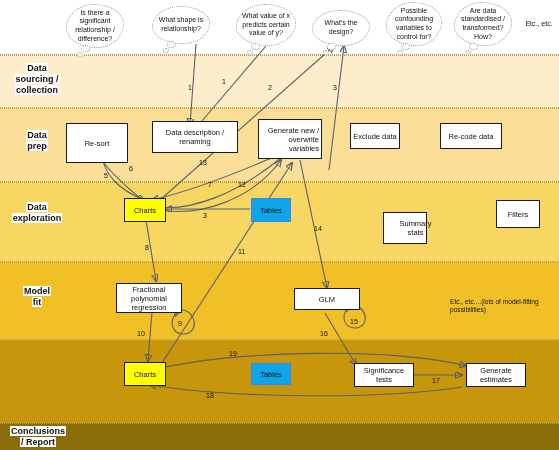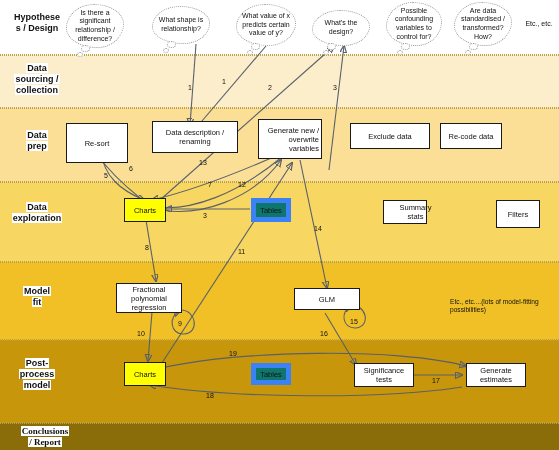--- a/index.html
+++ b/index.html
@@ -24,21 +24,21 @@
   .lane-label span{background:#ffffff;padding:0 1px;display:inline;
                    box-decoration-break:clone;-webkit-box-decoration-break:clone;}
   .lane-label.plain span{background:transparent;}
 
   
   .node{position:absolute;box-sizing:border-box;border:1px solid #1a1a1a;
         background:#ffffff;color:#111;font-size:7.5px;line-height:9px;
         display:flex;align-items:center;justify-content:center;text-align:center;
         padding:1px 2px;z-index:6;}
   .node.yellow{background:#ffff00;border:1px solid #1a1a1a;}
-  .node.blue{background:#0f766e;border:5px solid #3b82f6;}
+  .node.blue{background:#0ea5e9;border:1px solid #3b82f6;}
 
   
   .bubble{position:absolute;box-sizing:border-box;z-index:6;
           border:1px dotted #9a9a9a;border-radius:48% 52% 46% 54%/55% 45% 55% 45%;
           background:#ffffff;color:#111;font-size:7px;line-height:8.6px;
           display:flex;align-items:center;justify-content:center;
           text-align:center;padding:2px 4px;}
   .bubble.nb{border:none;background:transparent;}
   .bubble .tail,.bubble .tail2{position:absolute;border:1px dotted #9a9a9a;
           background:#fff;border-radius:50%;}
@@ -107,47 +107,38 @@
 
     <path d="M325,313 L356,365" marker-end="url(#ah)"></path>
 
     <path d="M414,375 L462,375" marker-end="url(#ah)"></path>
 
     <path d="M462,387 C380,400 230,398 150,385" marker-end="url(#ah)"></path>
 
     <path d="M152,370 C240,349 400,348 466,366" marker-end="url(#ah)"></path>
   </svg>
 
-  <div class="lane-label plain" style="top:12px;">
-    <span>Hypothese</span><br>
-    <span>s / Design</span>
-  </div>
   <div class="lane-label" style="top:63px;">
     <span>Data</span><br>
     <span>sourcing /</span><br>
     <span>collection</span>
   </div>
   <div class="lane-label" style="top:130px;">
     <span>Data</span><br>
     <span>prep</span>
   </div>
   <div class="lane-label" style="top:202px;">
     <span>Data</span><br>
     <span>exploration</span>
   </div>
   <div class="lane-label" style="top:286px;">
     <span>Model</span><br>
     <span>fit</span>
   </div>
-  <div class="lane-label" style="top:358px;">
-    <span>Post-</span><br>
-    <span>process</span><br>
-    <span>model</span>
-  </div>
-  <div class="lane-label" style="top:426px;left:7px;width:76px;font-family:Liberation Serif, serif;">
+  <div class="lane-label" style="top:426px;left:0;width:76px;">
     <span>Conclusions</span><br>
     <span>/ Report</span>
   </div>
 
   <div class="bubble" style="left:66px;top:4px;width:58px;height:44px;">
     <span>Is there a significant relationship / difference?</span>
     <i class="tail"></i>
       <i class="tail2"></i>
   </div>
   <div class="bubble" style="left:152px;top:6px;width:58px;height:38px;">
@@ -181,34 +172,34 @@
 
   <div class="node" style="left:66px;top:123px;width:62px;height:40px;">
     <span>Re-sort</span>
   </div>
   <div class="node" style="left:152px;top:121px;width:86px;height:32px;">
     <span>Data description / renaming</span>
   </div>
   <div class="node" style="left:258px;top:119px;width:64px;height:40px;text-align:right;">
     <span>Generate new / overwrite variables</span>
   </div>
-  <div class="node" style="left:350px;top:123px;width:80px;height:26px;text-align:center;">
+  <div class="node" style="left:350px;top:123px;width:50px;height:26px;text-align:center;">
     <span>Exclude data</span>
   </div>
   <div class="node" style="left:440px;top:123px;width:62px;height:26px;text-align:right;">
     <span>Re-code data</span>
   </div>
 
   <div class="node yellow" style="left:124px;top:198px;width:42px;height:24px;">
     <span>Charts</span>
   </div>
   <div class="node blue" style="left:251px;top:198px;width:40px;height:24px;">
     <span>Tables</span>
   </div>
-  <div class="node" style="left:383px;top:200px;width:44px;height:24px;padding-left:23px;">
+  <div class="node" style="left:383px;top:212px;width:44px;height:32px;padding-left:23px;">
     <span>Summary stats</span>
   </div>
   <div class="node" style="left:496px;top:200px;width:44px;height:28px;">
     <span>Filters</span>
   </div>
 
   <div class="node" style="left:116px;top:283px;width:66px;height:30px;">
     <span>Fractional polynomial regression</span>
   </div>
   <div class="node" style="left:294px;top:288px;width:66px;height:22px;">

